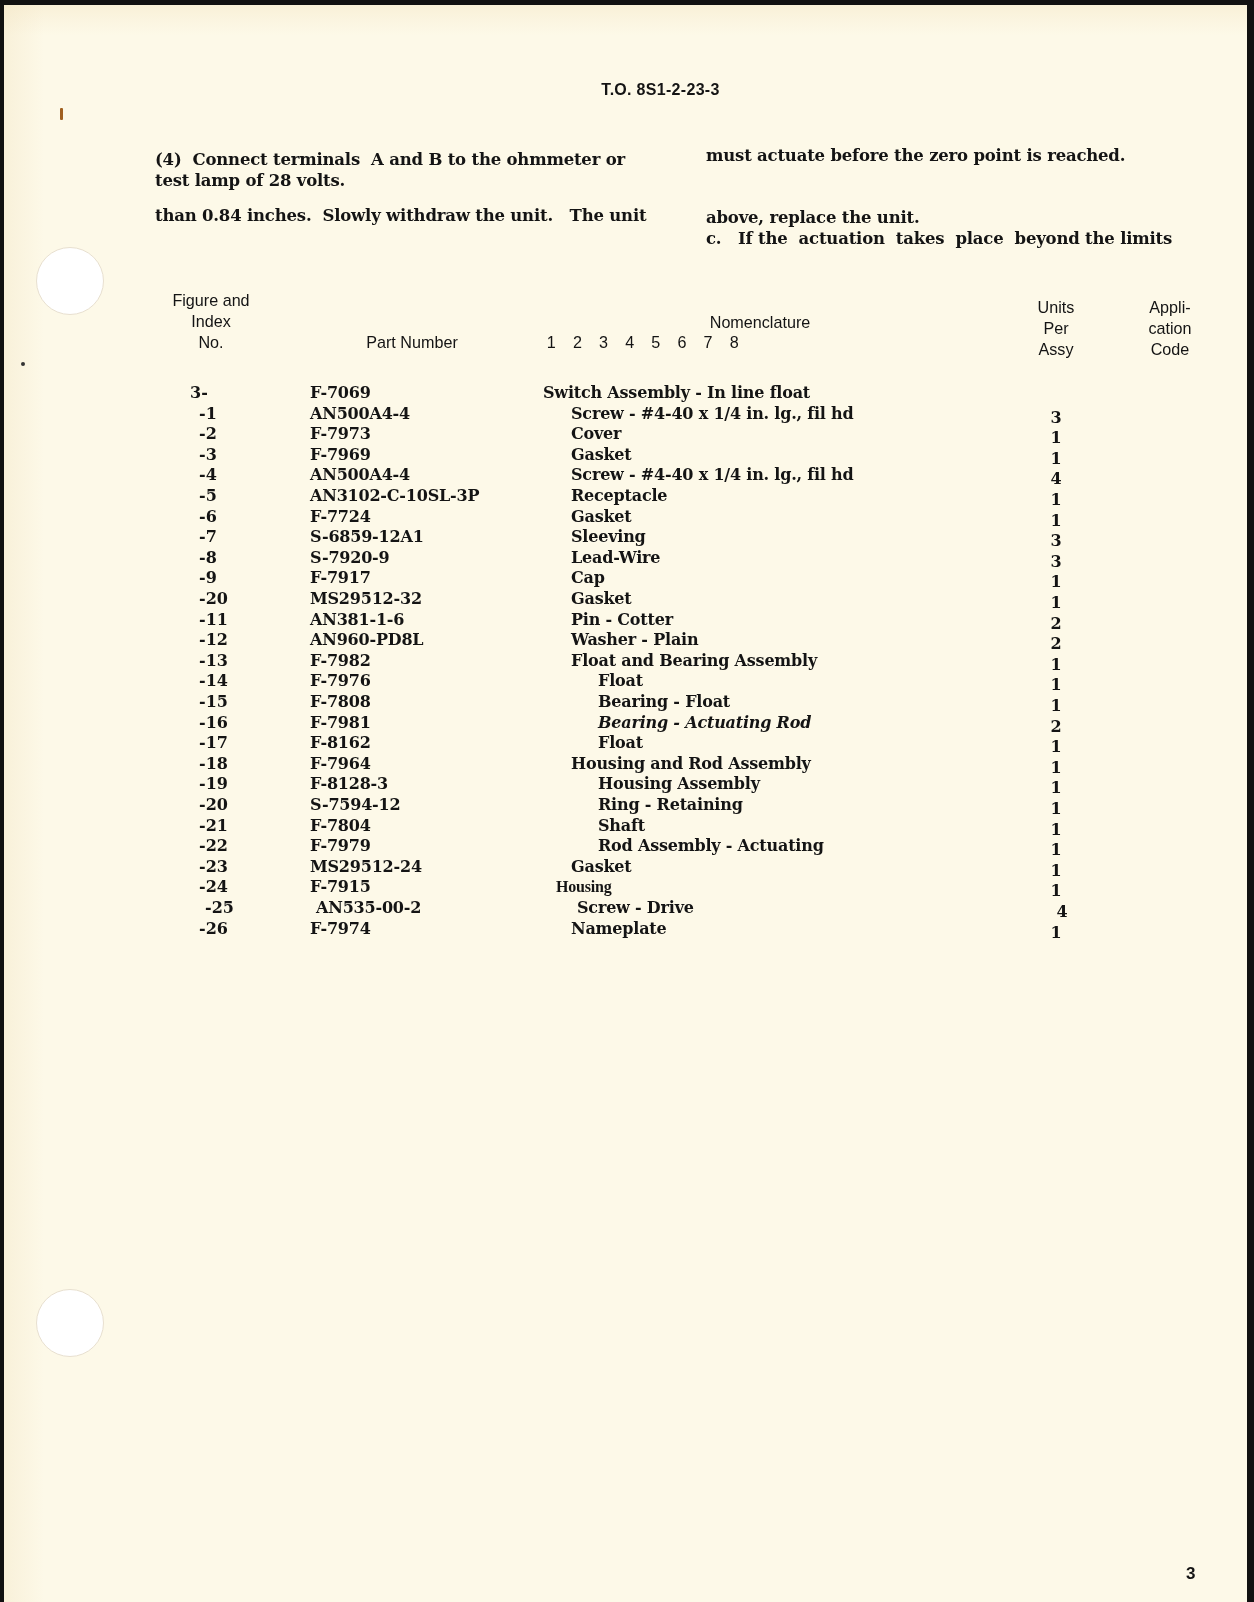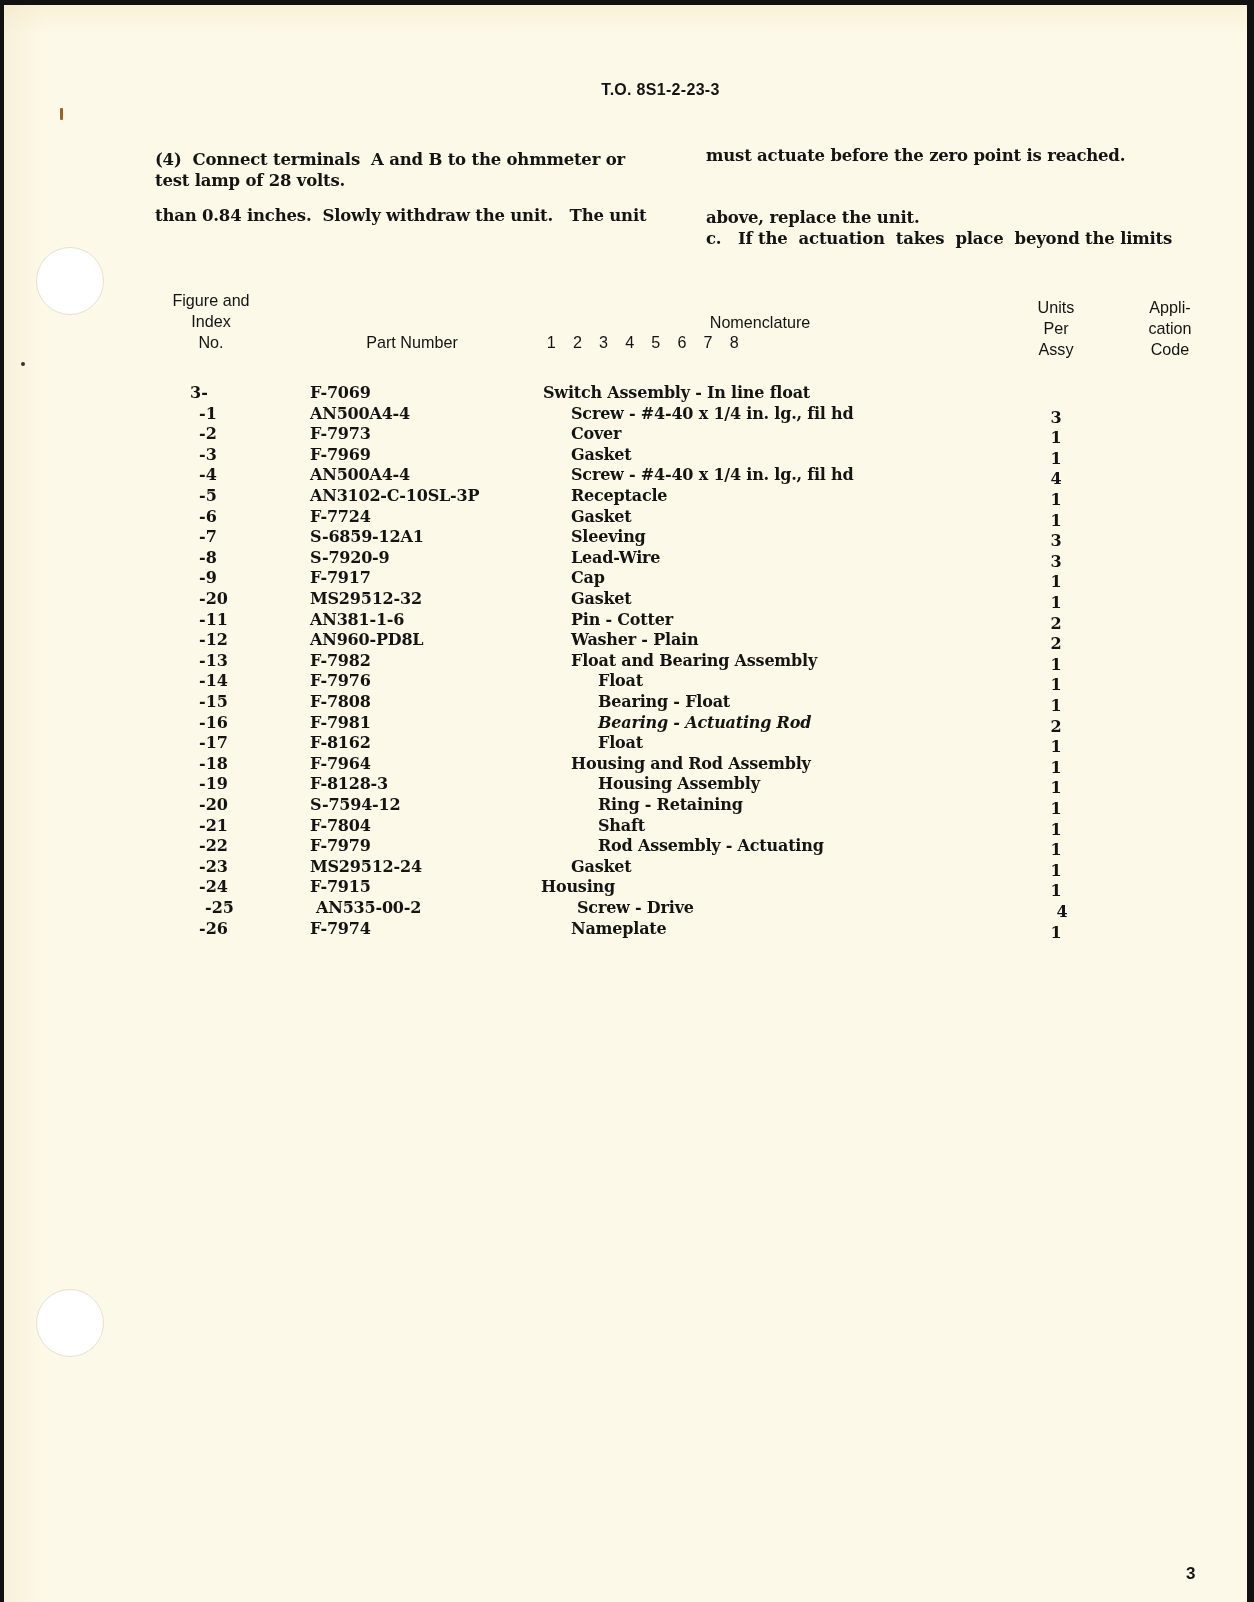--- a/index.html
+++ b/index.html
@@ -241,21 +241,21 @@
       </div>
       <div class="row" style="top: 473.8px;">
         <span class="idx" style="left: 195px;">-23</span>
         <span class="pn">MS29512-24</span>
         <span class="desc" style="left: 567px;">Gasket</span>
         <span class="qty" style="top: 4px;">1</span>
       </div>
       <div class="row" style="top: 494.4px;">
         <span class="idx" style="left: 195px;">-24</span>
         <span class="pn">F-7915</span>
-        <span class="desc" style="left: 537px;">Housing</span>
+        <span class="desc" style="left: 552px; font-family: Liberation Serif, serif;">Housing</span>
         <span class="qty" style="top: 4px;">1</span>
       </div>
       <div class="row" style="top: 515px; margin-left: 6px;">
         <span class="idx" style="left: 195px;">-25</span>
         <span class="pn">AN535-00-2</span>
         <span class="desc" style="left: 567px;">Screw - Drive</span>
         <span class="qty" style="top: 4px;">4</span>
       </div>
       <div class="row" style="top: 535.6px;">
         <span class="idx" style="left: 195px;">-26</span>

